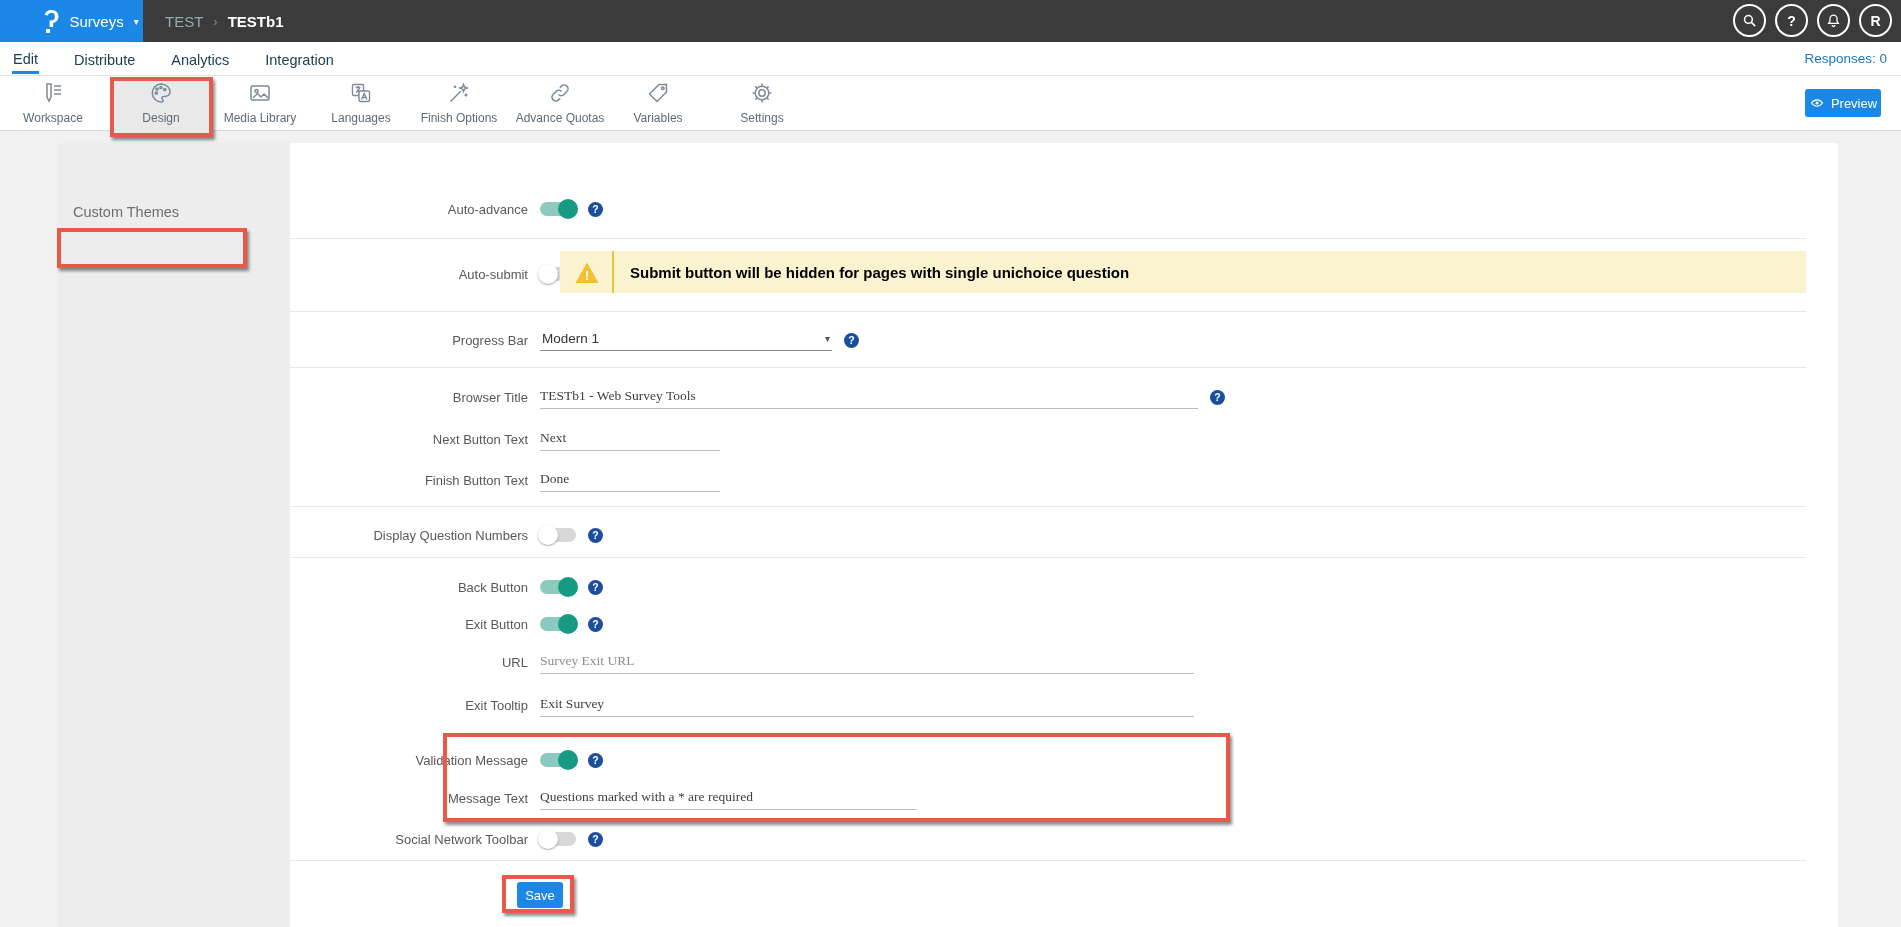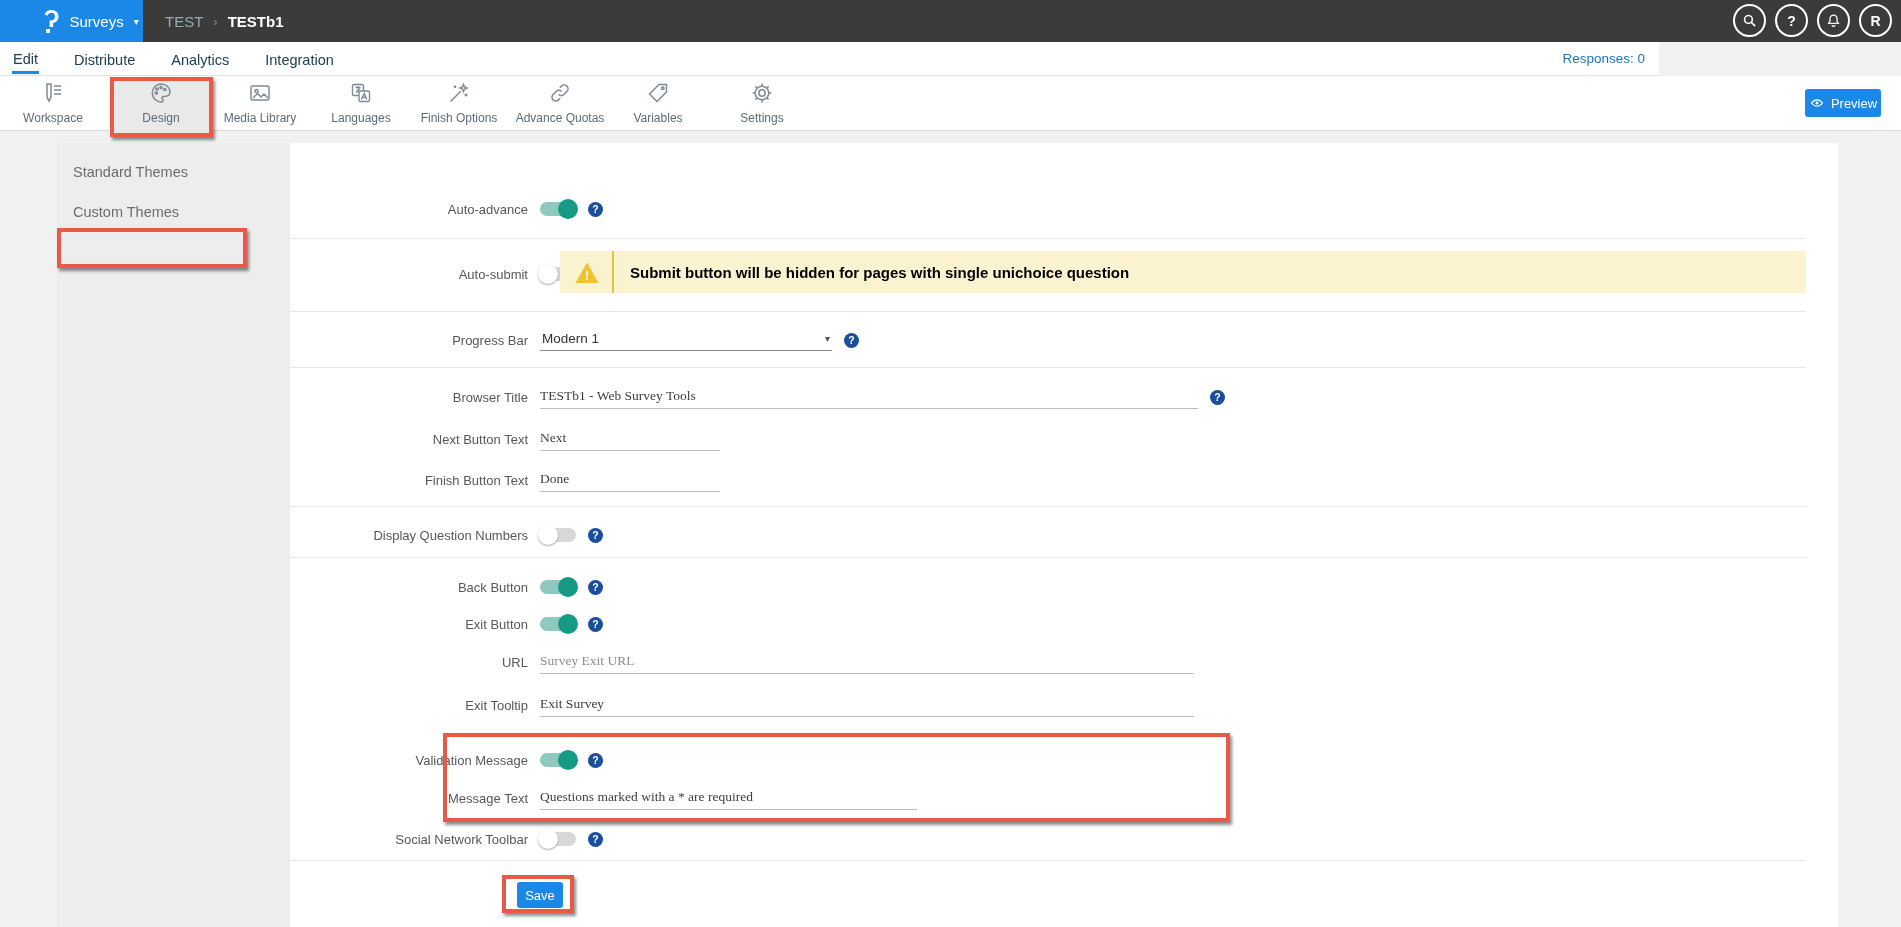--- a/index.html
+++ b/index.html
@@ -19,21 +19,21 @@
   .crumb-parent { color:#96a9b1; font-size:15px; }
   .crumb-sep { color:#8a8a8a; font-size:13px; }
   .crumb-current { color:#ffffff; font-size:15px; font-weight:bold; }
   .hdr-icons { position:absolute; right:9px; top:4px; display:flex; gap:9px; }
   .circle-btn { width:33px; height:33px; border:2px solid #fff; border-radius:50%;
                 display:flex; align-items:center; justify-content:center; color:#fff;
                 font-size:14px; font-weight:bold; cursor:pointer; }
   .circle-btn svg { display:block; }
 
   
-  .nav { position:absolute; left:0; top:42px; width:1659px; height:34px; background:#fff;
+  .nav { position:absolute; left:0; top:42px; width:1901px; height:34px; background:#fff;
          border-bottom:1px solid #e3e3e3; display:flex; align-items:center; padding-left:12px; }
   .tab { font-size:14.5px; color:#1f4052; margin-right:34px; padding:7px 1px 4px; cursor:pointer; }
   .tab.active { border-bottom:3px solid #1b87e6; }
   .responses { position:absolute; right:14px; top:0; height:34px; line-height:34px;
                color:#1e73be; font-size:13.5px; }
 
   
   .toolbar { position:absolute; left:0; top:76px; width:1901px; height:55px; background:#fff;
              border-bottom:1px solid #d9d9d9; }
   .tool-item { position:absolute; top:5px; width:112px; text-align:center; cursor:pointer; z-index:2; }
@@ -234,21 +234,20 @@
         <path d="M2.5 12S6.5 6.5 12 6.5 21.5 12 21.5 12 17.5 17.5 12 17.5 2.5 12 2.5 12z"></path>
         <circle cx="12" cy="12" r="2.6" fill="#fff" stroke="none"></circle>
         </svg>
       <span>Preview</span>
     </div>
   </div>
 
   <div class="card">
 
     <div class="side">
-      <div class="side-item" style="top:9px">Standard Themes</div>
       <div class="side-item" style="top:49px">Custom Themes</div>
       <div class="hl-side"></div>
     </div>
 
     <div class="form">
 
       <div class="row r-aa">
         <span class="lbl">Auto-advance</span>
         <span class="ctl">
           <span class="toggle on">

